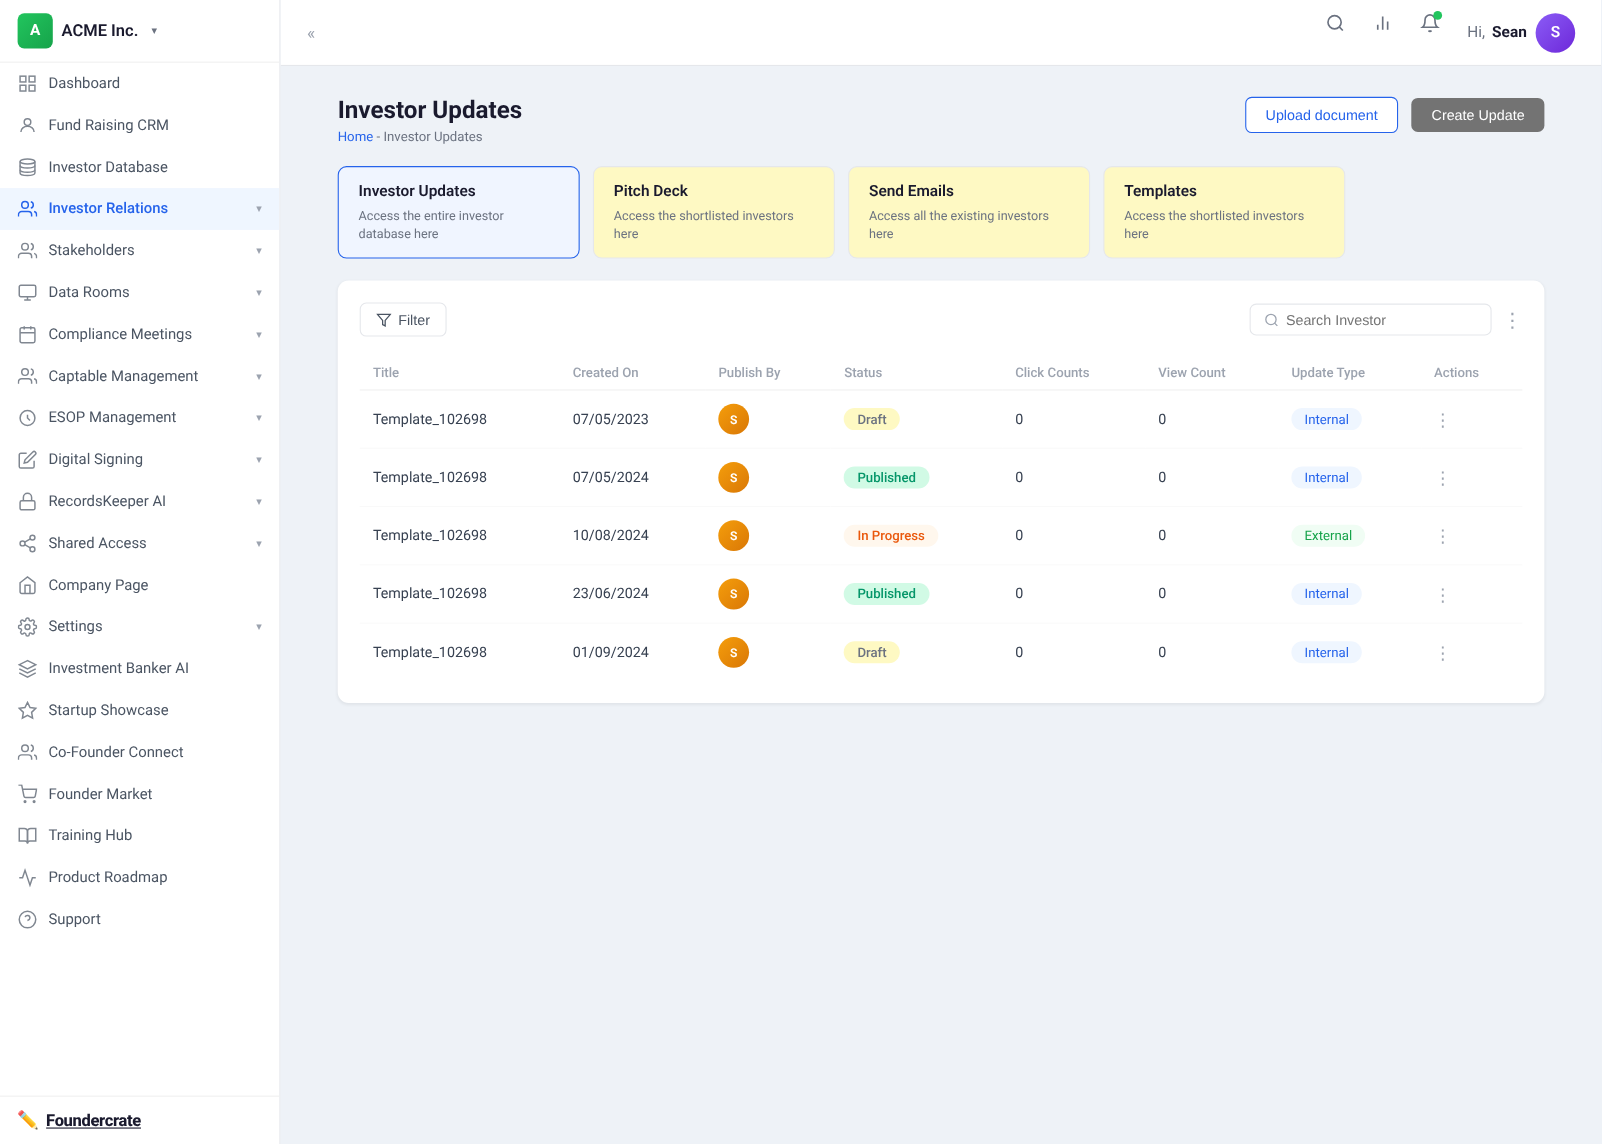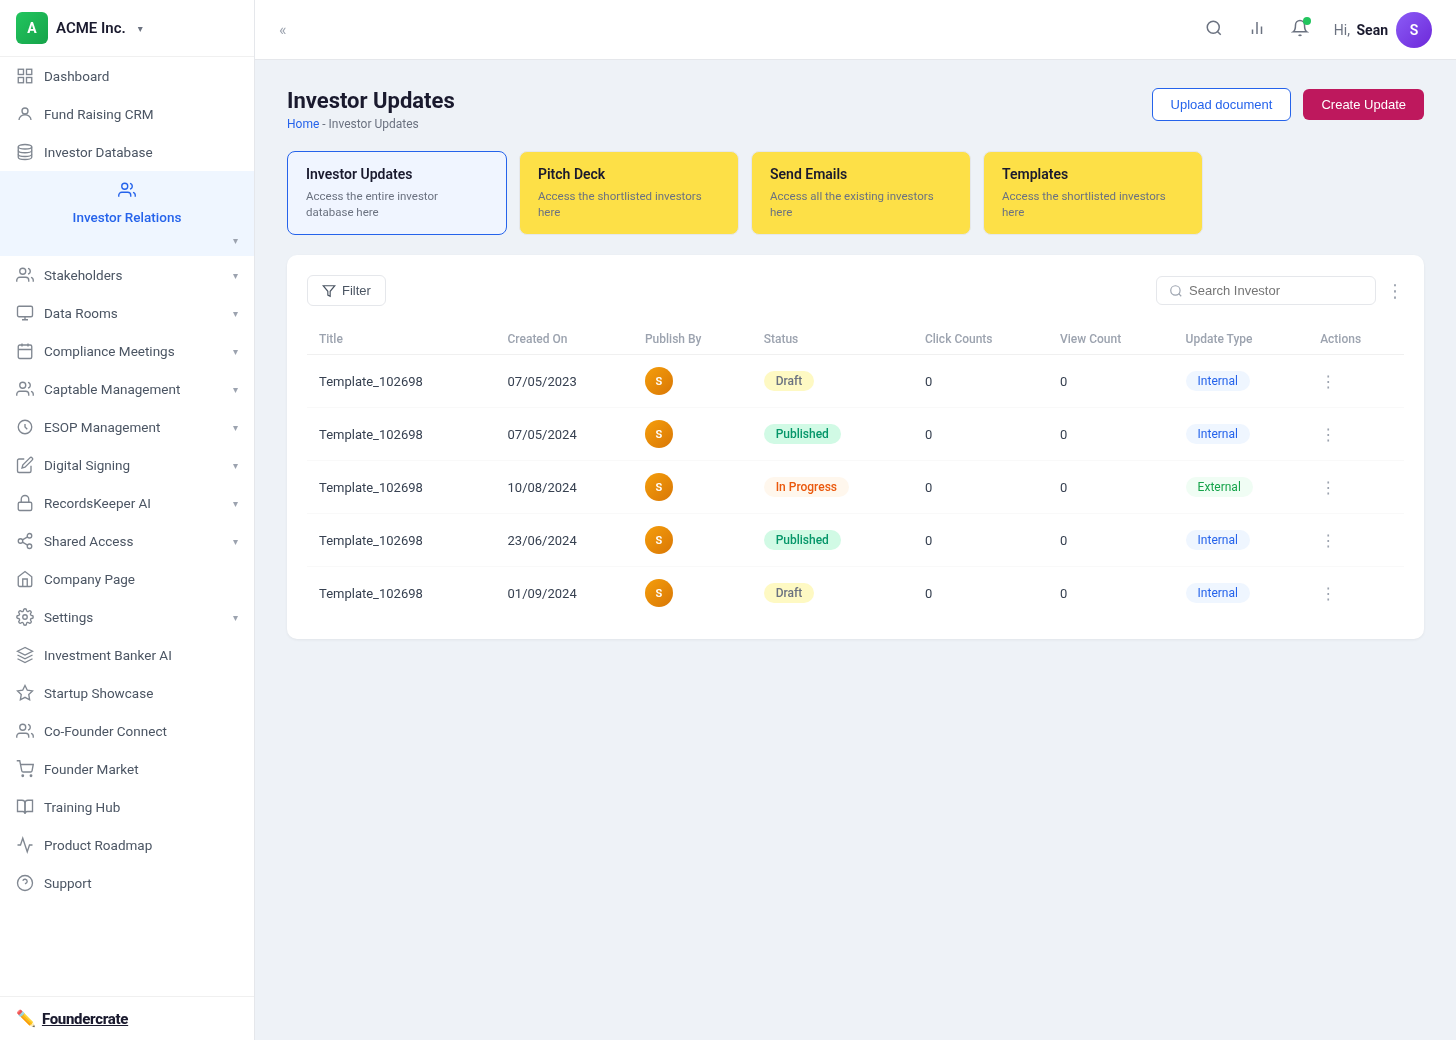--- a/index.html
+++ b/index.html
@@ -31,21 +31,21 @@
       color: white; font-weight: bold; font-size: 14px;
     }
     .logo-text { font-weight: 600; font-size: 15px; color: #1a1a2e; }
     .logo-chevron { margin-left: 4px; color: #6b7280; font-size: 10px; }
 
     .nav-item {
       display: flex; align-items: center; padding: 10px 16px; cursor: pointer;
       color: #4b5563; font-size: 13.5px; gap: 10px; position: relative;
       user-select: none;
     }
-    .nav-item.active { background: #eff6ff; color: #2563eb; font-weight: 500; flex-direction: column; }
+    .nav-item.active { background: #eff6ff; color: #2563eb; font-weight: 500; }
     .nav-item .nav-icon { width: 18px; height: 18px; flex-shrink: 0; opacity: 0.7; }
     .nav-item.active .nav-icon { opacity: 1; }
     .nav-chevron { margin-left: auto; font-size: 10px; color: #9ca3af; }
 
     .sidebar-footer {
       margin-top: auto;
       padding: 12px 16px;
       border-top: 1px solid #f0f0f0;
     }
     .foundercrate-logo {
@@ -65,62 +65,62 @@
     .topbar {
       background: #fff;
       border-bottom: 1px solid #e5e7eb;
       display: flex;
       align-items: center;
       padding: 0 24px;
       height: 60px;
       gap: 16px;
     }
     .topbar-collapse { margin-right: auto; color: #9ca3af; cursor: pointer; font-size: 16px; }
-    .topbar-icons { display: flex; align-items: center; gap: 25px; margin-left: auto; }
+    .topbar-icons { display: flex; gap: 25px; margin-left: auto; }
     .topbar-icon { color: #6b7280; cursor: pointer; font-size: 18px; position: relative; }
     .notification-dot {
       position: absolute; top: -2px; right: -2px;
       width: 8px; height: 8px; background: #22c55e; border-radius: 50%;
     }
     .topbar-user { display: flex; align-items: center; gap: 8px; }
     .user-greeting { font-size: 14px; color: #6b7280; }
     .user-avatar {
       width: 36px; height: 36px; border-radius: 50%;
       background: #d1d5db;
       overflow: hidden; display: flex; align-items: center; justify-content: center;
       font-size: 14px; font-weight: 600; color: #fff;
       background: linear-gradient(135deg, #8b5cf6, #6d28d9);
     }
 
     
     .content {
-      flex: 1; padding: 28px 32px; overflow-y: auto; background: #eef2f7;
+      flex: 1; padding: 28px 52px; overflow-y: auto; background: #eef2f7;
     }
 
     .page-header {
       display: flex; align-items: flex-start; justify-content: space-between; margin-bottom: 20px;
     }
     .page-title { font-size: 22px; font-weight: 700; color: #1a1a2e; }
     .breadcrumb { font-size: 12px; color: #6b7280; margin-top: 4px; }
     .breadcrumb-home { color: #2563eb; cursor: pointer; }
 
     .header-actions { display: flex; gap: 12px; align-items: center; }
     .btn-outline {
       padding: 8px 18px; border: 1.5px solid #2563eb; color: #2563eb;
       background: #fff; border-radius: 6px; font-size: 13px; font-weight: 500; cursor: pointer;
     }
     .btn-primary {
       padding: 8px 18px; border: none; color: #fff;
-      background: #be185d; border-radius: 6px; font-size: 13px; font-weight: 500; cursor: pointer;
+      background: #737373; border-radius: 6px; font-size: 13px; font-weight: 500; cursor: pointer;
     }
 
     
     .tabs { display: flex; gap: 12px; margin-bottom: 20px; }
     .tab-card {
-      background: #fde047; border: 1.5px solid #e5e7eb; border-radius: 8px;
+      background: #fef9c3; border: 1.5px solid #e5e7eb; border-radius: 8px;
       padding: 14px 18px; min-width: 170px; cursor: pointer; flex: 1; max-width: 220px;
     }
     .tab-card.active { border-color: #2563eb; background: #f0f5ff; }
     .tab-card-title { font-size: 14px; font-weight: 600; color: #1a1a2e; margin-bottom: 6px; }
     .tab-card-desc { font-size: 11.5px; color: #6b7280; line-height: 1.4; }
 
     
     .table-container {
       background: #fff; border-radius: 10px; padding: 20px; box-shadow: 0 1px 3px rgba(0,0,0,0.06);
     }

